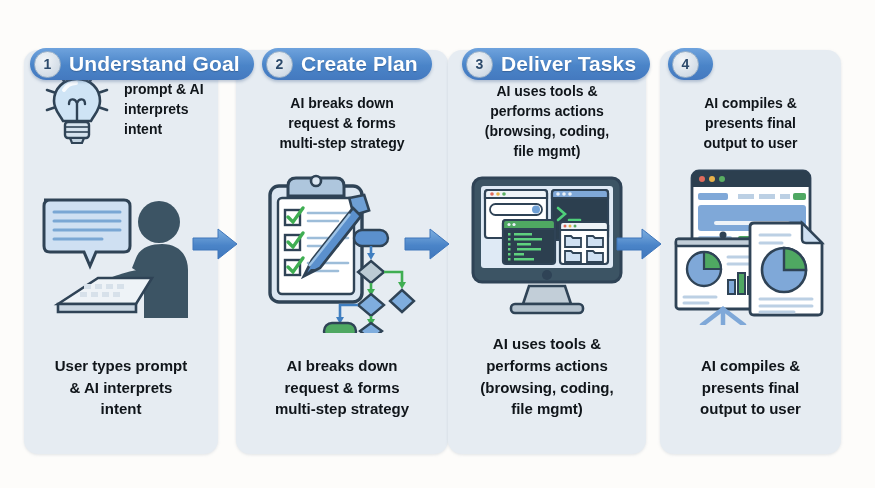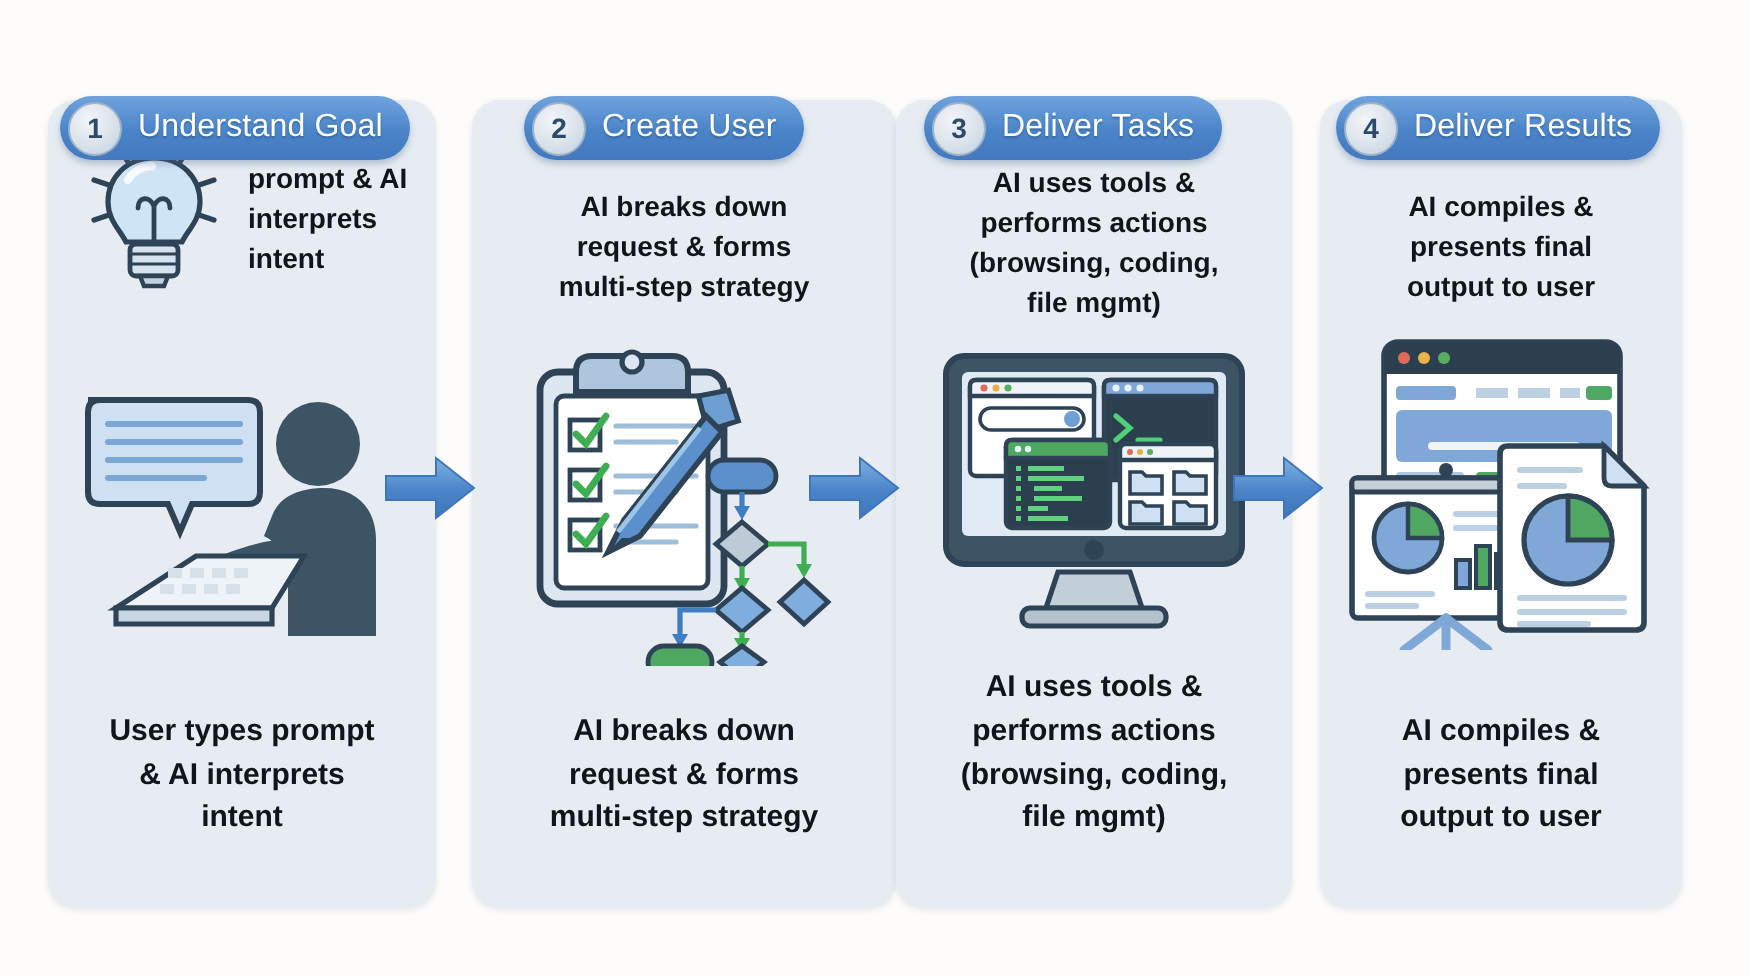--- a/index.html
+++ b/index.html
@@ -46,21 +46,21 @@
     border-radius:50%;
     background:radial-gradient(circle at 38% 32%,#f2f5f8 0%,#d3dde7 70%,#c2cedb 100%);
     border:1px solid #9fb4c9;
     color:#2c4a6b;
     font-size:14px;font-weight:bold;
     display:flex;align-items:center;justify-content:center;
     line-height:1;
   }
   .pill-label{
     color:#ffffff;
-    font-size:16px;font-weight:normal;
+    font-size:21px;font-weight:bold;
     white-space:nowrap;
     text-shadow:0 1px 1px rgba(40,70,110,.45);
     letter-spacing:.1px;
   }
 
   
   .top-desc{
     color:#10151a;font-size:14px;font-weight:bold;
     line-height:1.42;text-align:center;
     white-space:pre-line;
@@ -230,21 +230,21 @@
       </div>
 
       <div class="bottom-cap">AI breaks down
 request &amp; forms
 multi-step strategy</div>
     </div>
   </div>
 
   <div class="pill" style="left:262px;">
     <span class="pill-num">2</span>
-    <span class="pill-label">Create User</span>
+    <span class="pill-label">Create Plan</span>
   </div>
 
   <div class="card" style="left:448px;width:198px;">
     <div class="card-inner">
       <div class="top-desc" style="margin-top:22px;">AI uses tools &amp;
 performs actions
 (browsing, coding,
 file mgmt)</div>
 
       <div class="art-wrap" style="top:122px;">
@@ -410,21 +410,20 @@
       </div>
 
       <div class="bottom-cap">AI compiles &amp;
 presents final
 output to user</div>
     </div>
   </div>
 
   <div class="pill" style="left:668px;">
     <span class="pill-num">4</span>
-    <span class="pill-label">Deliver Results</span>
   </div>
 
   <div class="arrow" style="left:192px;top:227px;">
     <svg width="46" height="34" viewBox="0 0 46 34">
       <defs>
         <linearGradient id="ag1" x1="0" y1="0" x2="0" y2="1">
           <stop offset="0%" stop-color="#7fb0e0"></stop>
             <stop offset="55%" stop-color="#4a84c8"></stop>
             <stop offset="100%" stop-color="#3f76bb"></stop>
         </linearGradient>

